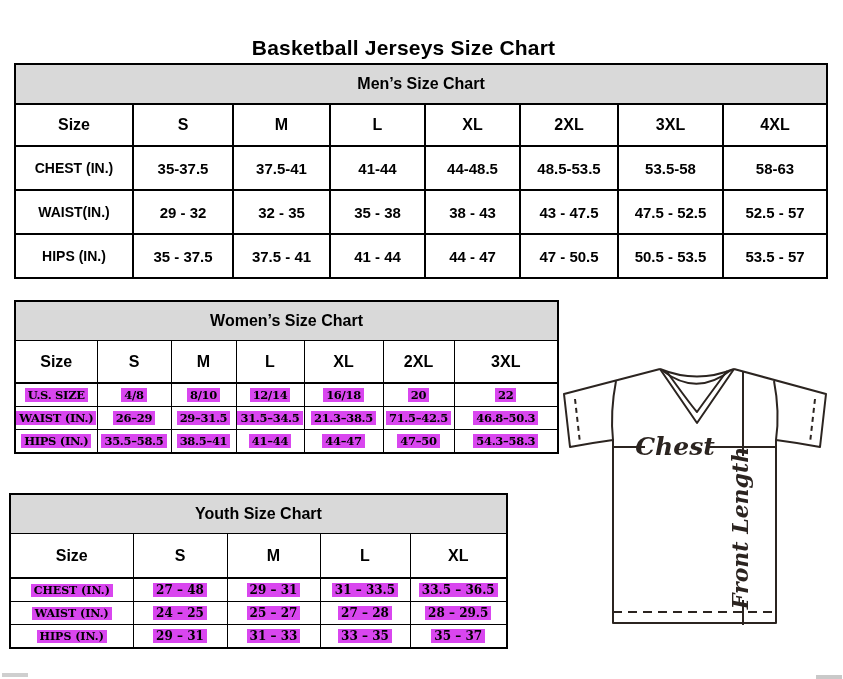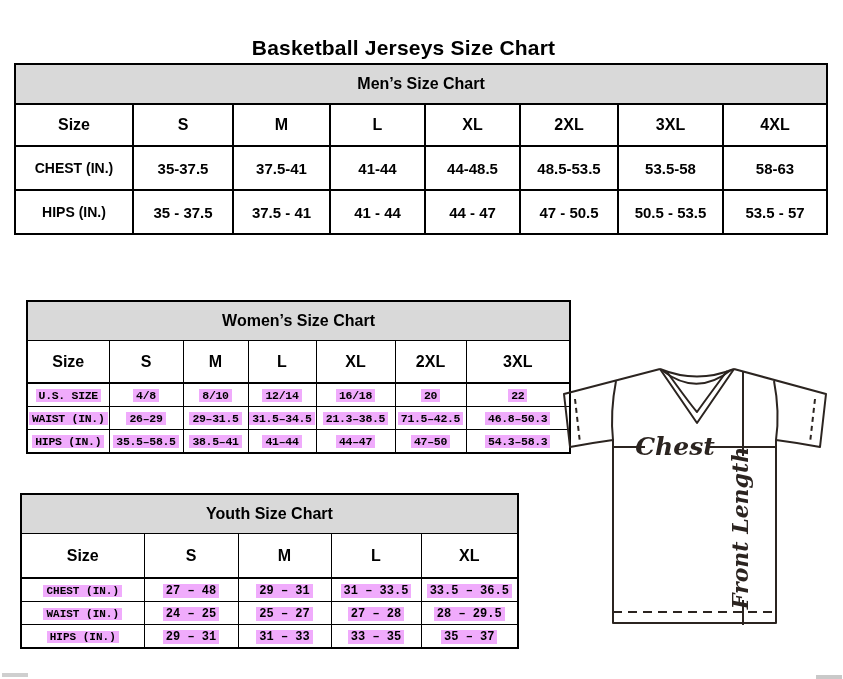--- a/index.html
+++ b/index.html
@@ -31,21 +31,21 @@
   #mens-table .drow td.lbl { font-size:14px; }
   
   .wy .szrow td { border-bottom-width:2px; }
   .wy .drow td {
     font-family:"DejaVu Serif", serif; font-weight:bold; font-size:12px; height:22px;
   }
   .wy .drow td.lbl { font-size:11px; }
   #womens-table .szrow td { height:41px; }
   #womens-table .drow td { font-size:11.5px; letter-spacing:-0.3px; }
   #youth-table .szrow td { height:43px; }
-  .hl { background:#f0abfc; padding:0 3px;font-family:Liberation Mono, monospace; }
+  .hl { background:#d946ef; padding:0 3px; }
   
   #jersey-diagram { position:absolute; left:556px; top:360px; }
   
   .artifact { position:absolute; height:4px; background:#cfcfcf; }
   #artifact-left  { left:2px;  top:673px; width:26px; }
   #artifact-right { left:816px; top:675px; width:26px; background:#c9c9c9; }
 </style>
 </head>
 <body>
 
@@ -80,33 +80,43 @@
     <td class="lbl">CHEST (IN.)</td>
     <td>35-37.5</td>
     <td>37.5-41</td>
     <td>41-44</td>
     <td>44-48.5</td>
     <td>48.5-53.5</td>
     <td>53.5-58</td>
     <td>58-63</td>
   </tr>
   <tr class="drow">
+    <td class="lbl">WAIST(IN.)</td>
+    <td>29 - 32</td>
+    <td>32 - 35</td>
+    <td>35 - 38</td>
+    <td>38 - 43</td>
+    <td>43 - 47.5</td>
+    <td>47.5 - 52.5</td>
+    <td>52.5 - 57</td>
+  </tr>
+  <tr class="drow">
     <td class="lbl">HIPS (IN.)</td>
     <td>35 - 37.5</td>
     <td>37.5 - 41</td>
     <td>41 - 44</td>
     <td>44 - 47</td>
     <td>47 - 50.5</td>
     <td>50.5 - 53.5</td>
     <td>53.5 - 57</td>
   </tr>
   </tbody>
 </table>
 
-<table class="tbl wy" id="womens-table" style="left:14px; top:300px; width:543px;margin-left:12px;">
+<table class="tbl wy" id="womens-table" style="left:14px; top:300px; width:543px;">
   <colgroup>
     <col style="width:82px">
       <col style="width:74px">
       <col style="width:65px">
       <col style="width:68px">
     <col style="width:79px">
       <col style="width:71px">
       <col style="width:104px">
   </colgroup>
   <tbody>
@@ -145,21 +155,21 @@
     <td><span class="hl">35.5–58.5</span></td>
     <td><span class="hl">38.5–41</span></td>
     <td><span class="hl">41–44</span></td>
     <td><span class="hl">44–47</span></td>
     <td><span class="hl">47–50</span></td>
     <td><span class="hl">54.3–58.3</span></td>
   </tr>
   </tbody>
 </table>
 
-<table class="tbl wy" id="youth-table" style="left:20px; top:493px; width:497px;border-radius:26px;">
+<table class="tbl wy" id="youth-table" style="left:9px; top:493px; width:497px;border-radius:26px;">
   <colgroup>
     <col style="width:123px">
       <col style="width:94px">
       <col style="width:93px">
       <col style="width:90px">
       <col style="width:97px">
   </colgroup>
   <tbody>
   <tr class="band">
     <td colspan="5">Youth Size Chart</td>

